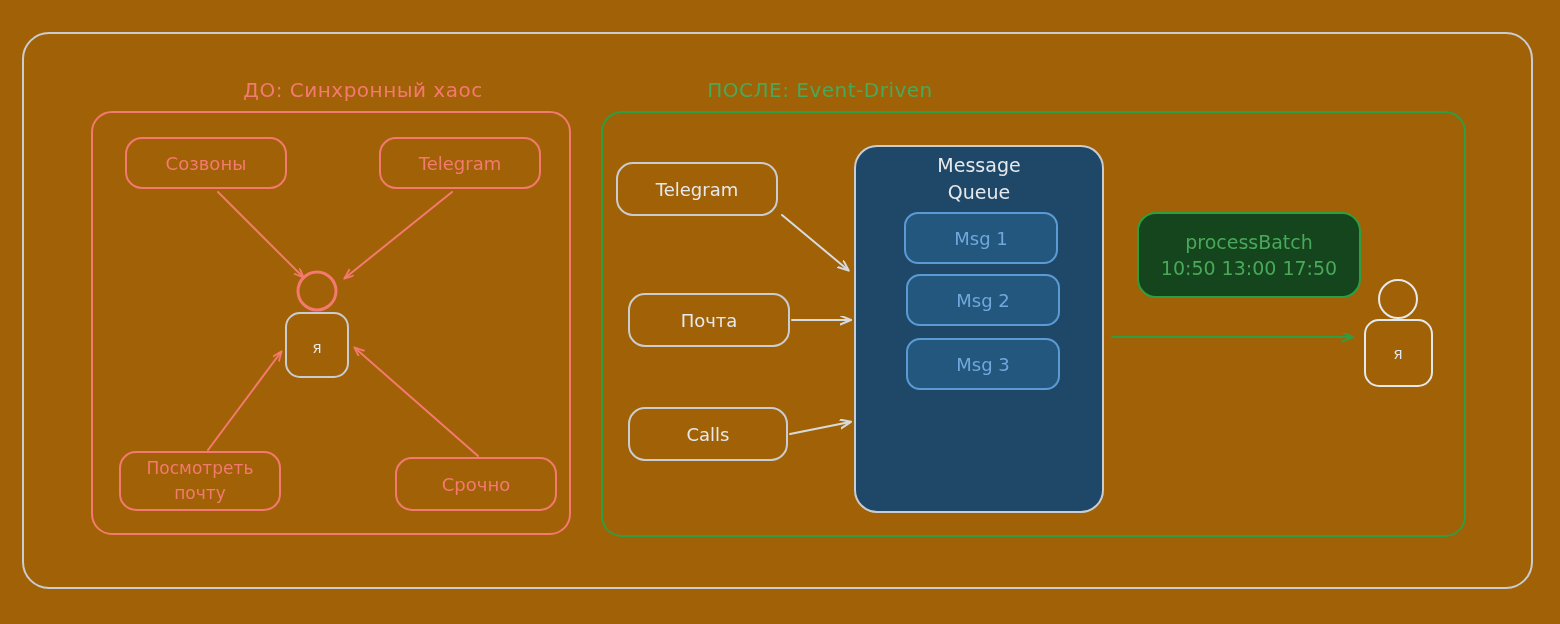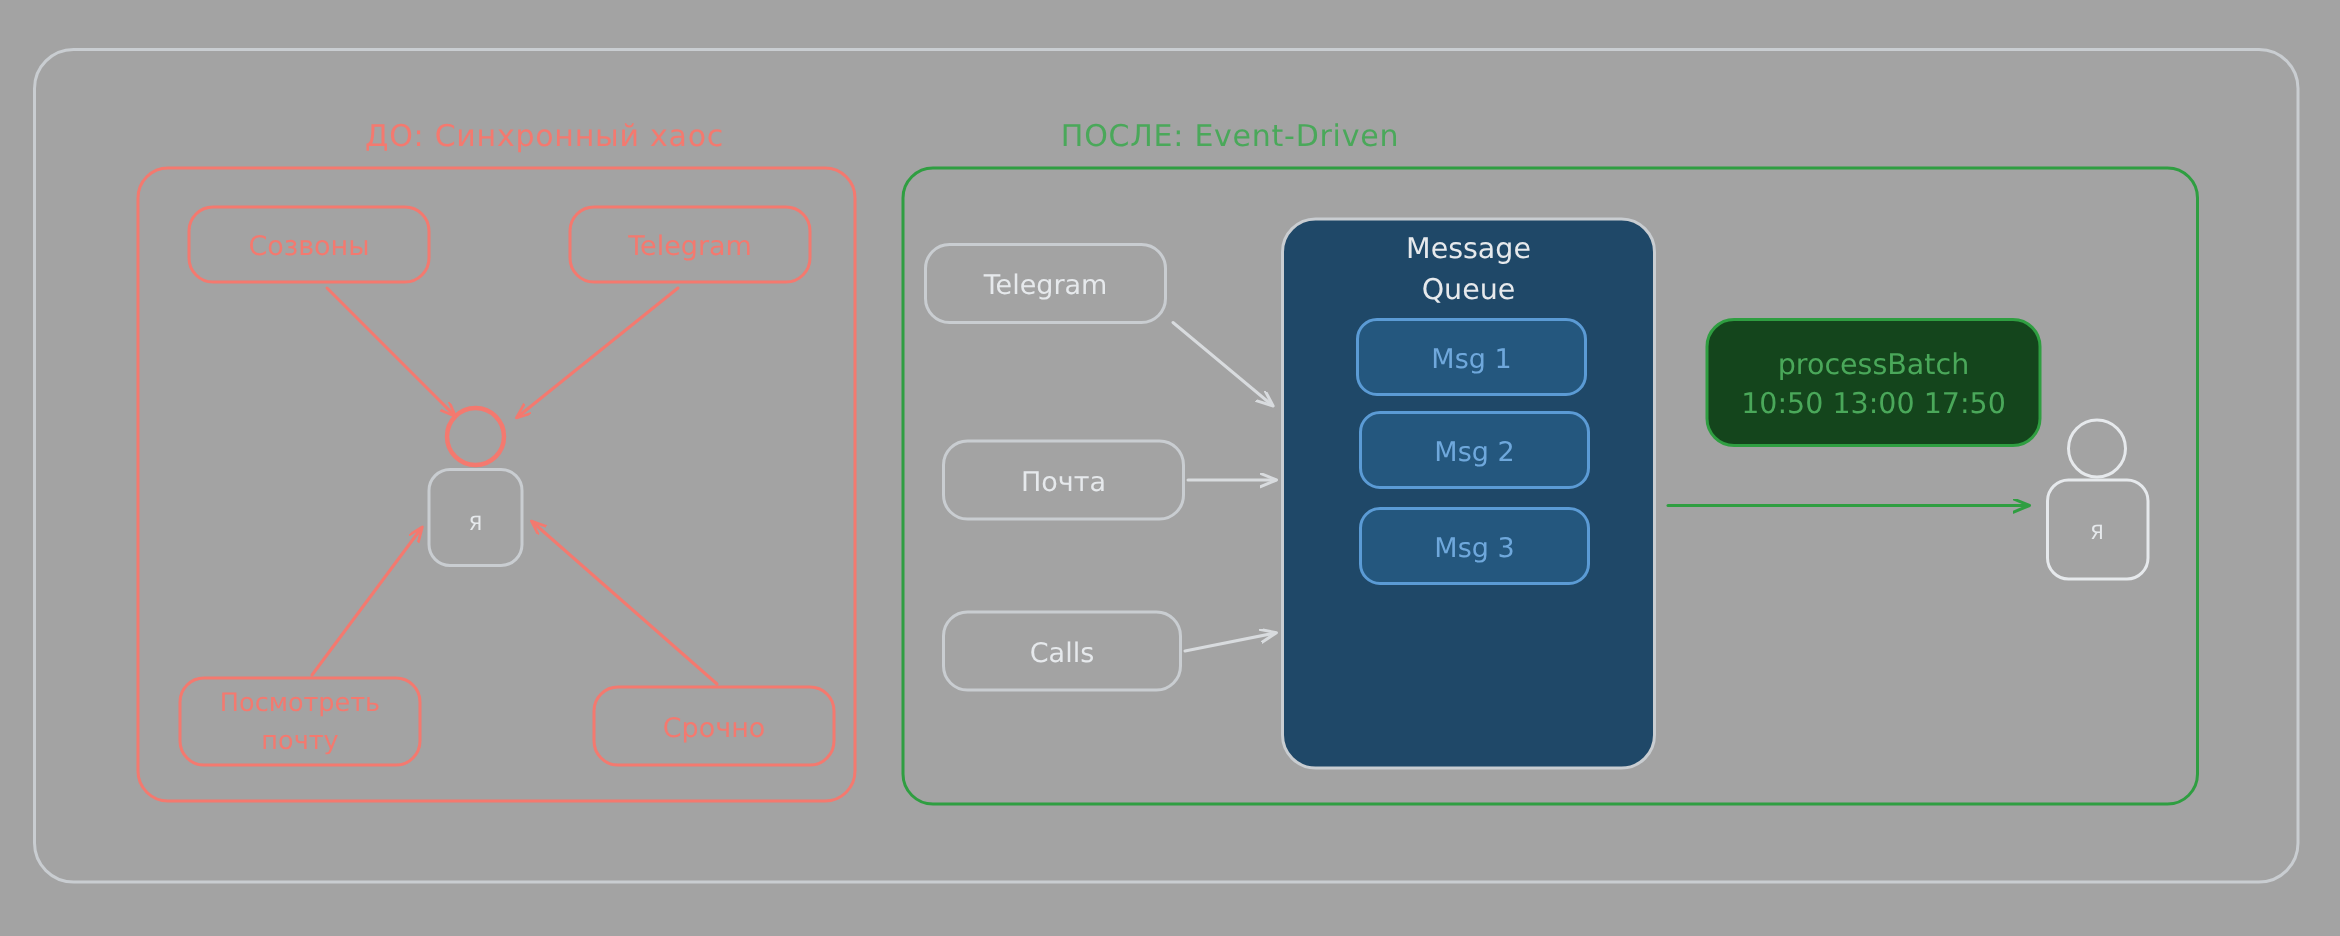--- a/index.html
+++ b/index.html
@@ -7,21 +7,21 @@
     width: 1560px;
     height: 624px;
     background: #0f0f10;
     overflow: hidden;
     font-family: "DejaVu Sans", sans-serif;
   }
   #stage {
     position: relative;
     width: 1560px;
     height: 624px;
-    background: #a3a3a3;
+    background: #a16207;
   }
   #svg-root {
     position: absolute;
     inset: 0;
     width: 1560px;
     height: 624px;
   }
   .hand-text {
     font-family: "DejaVu Sans", sans-serif;
     font-weight: 400;

